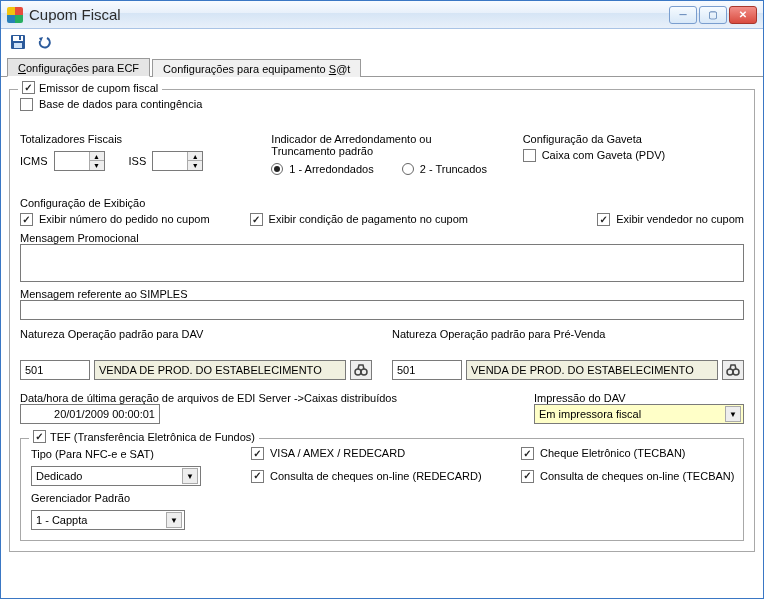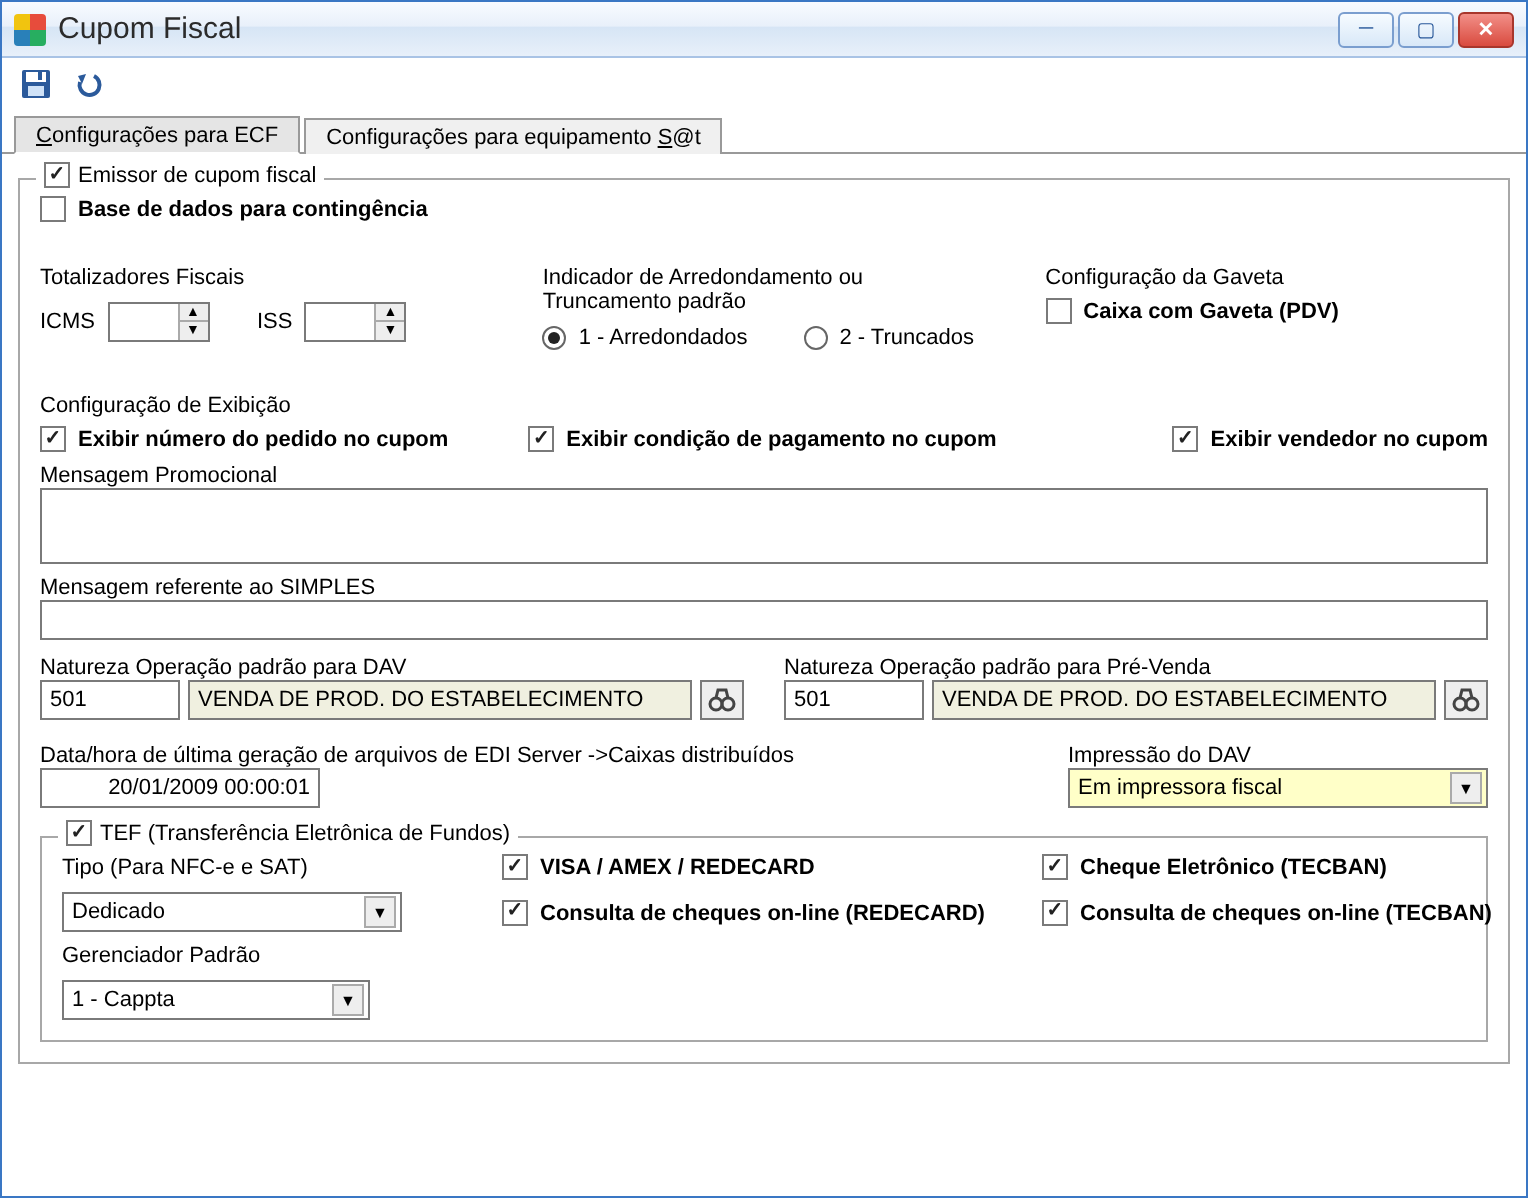--- a/index.html
+++ b/index.html
@@ -115,40 +115,40 @@
   width: 100%; border: 1px solid #7a7a7a; background: #fff;
   font-size: 11px; padding: 2px 4px; height: 20px;
 }
 .textarea {
   width: 100%; border: 1px solid #7a7a7a; background: #fff;
   height: 38px; font-size: 11px; padding: 2px 4px;
 }
 .field { margin-top: 6px; }
 .two-col { display: flex; gap: 20px; }
 .two-col > div { flex: 1; }
-.natrow { display: flex; gap: 4px; align-items: flex-end; }
+.natrow { display: flex; gap: 4px; align-items: flex-end; margin-top: 20px; }
 .natrow input.code { width: 70px; }
 .natrow input.desc { flex: 1; background: #f0f0e0; }
 .binoc {
   width: 22px; height: 20px; border: 1px solid #7a7a7a;
   display: inline-flex; align-items: center; justify-content: center;
   background: #eee;
 }
 .select {
   border: 1px solid #7a7a7a; background: #fff; height: 20px;
   display: flex; align-items: center; justify-content: space-between;
   padding: 0 2px 0 4px; font-size: 11px;
 }
 .select .arrow {
   width: 16px; height: 16px; background: #eee; border: 1px solid #aaa;
   display: flex; align-items: center; justify-content: center; font-size: 8px;
 }
 .select.yellow { background: #ffffc8; }
 .tef-grid { display: grid; grid-template-columns: 200px 250px 250px; gap: 6px 20px; align-items: center; }
-.chk-row { display: flex; align-items: flex-end; gap: 6px; font-weight: bold; }
+.chk-row { display: flex; align-items: flex-start; gap: 6px; }
 </style>
 </head>
 <body>
 
 <div class="titlebar">
   <div class="app-icon"></div>
   <div class="title">Cupom Fiscal</div>
   <div class="spacer"></div>
   <div class="win-btn">─</div>
   <div class="win-btn">▢</div>

